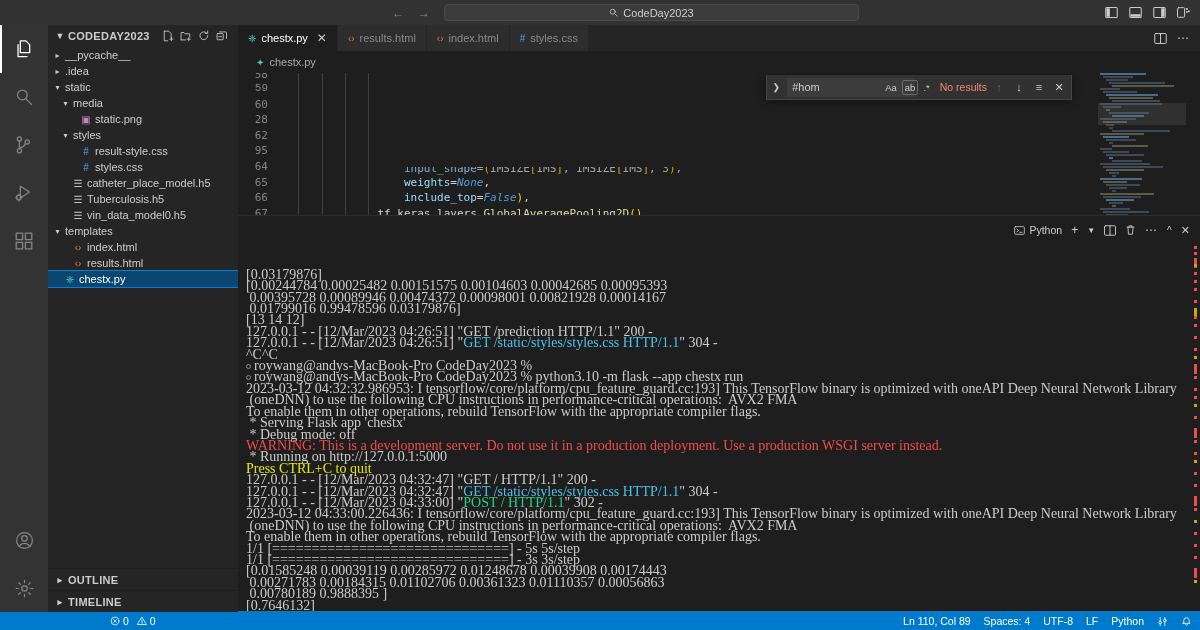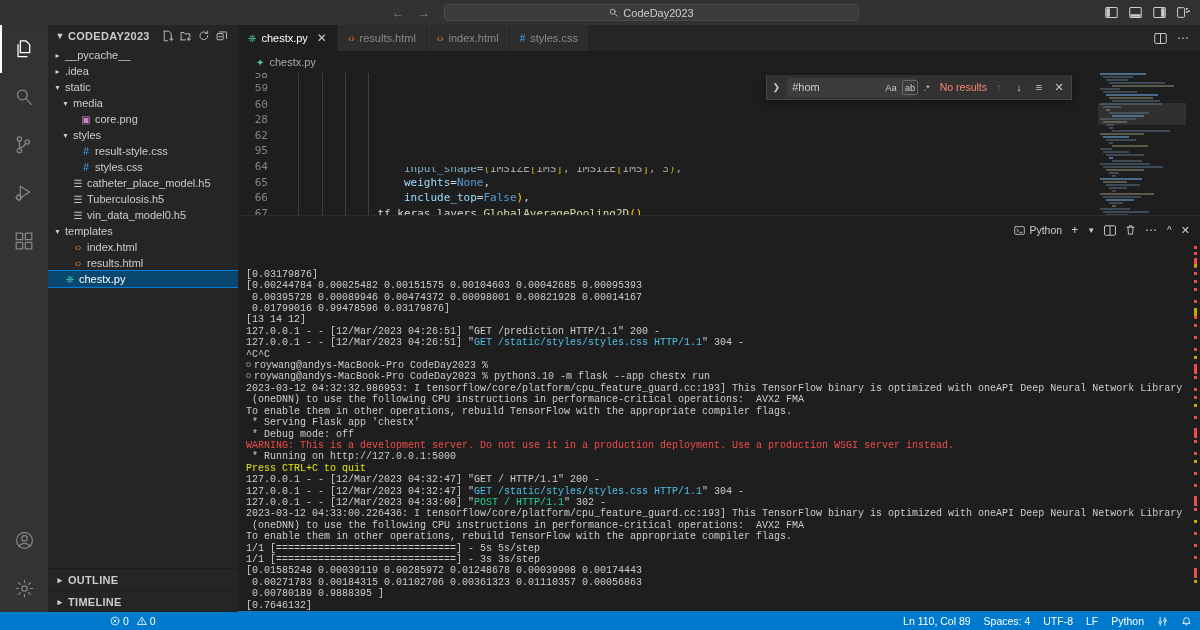--- a/index.html
+++ b/index.html
@@ -131,21 +131,21 @@
   }
   .code {
     flex: 1; font-family: "DejaVu Sans Mono", monospace;
     font-size: 11px; line-height: 15.6px; white-space: pre;
     color: #d4d4d4; padding-left: 16px; position: relative;
   }
   .code .ind-guide { position: absolute; top: 0; bottom: 0; width: 1px; background: #404040; }
   .fn { color: #dcdcaa; }
   .id { color: #9cdcfe; }
   .num { color: #b5cea8; }
-  .cns { color: #569cd6; }
+  .cns { color: #569cd6; font-style: italic; }
   .op { color: #d4d4d4; }
   .pn1 { color: #ffd700; }
 
   
   .findwidget {
     position: absolute; top: 2px; right: 128px;
     height: 25px;
     background: #313131;
     border: 1px solid #454545;
     border-top: none;
@@ -203,22 +203,22 @@
   .p-tab.active::after {
     content: ""; position: absolute; bottom: 2px; left: 8px; right: 8px;
     height: 1px; background: #e7e7e7;
   }
   .panel-actions { margin-left: auto; display: flex; align-items: center; gap: 9px; padding-right: 10px; }
   .pa-label { color: #cccccc; font-size: 10.5px; }
   .pa-ico { color: #cccccc; font-size: 12px; }
   .term {
     flex: 1; overflow: hidden; position: relative;
     padding: 2px 0 0 8px;
-    font-family: Liberation Mono, monospace;
-    font-size: 10px; line-height: 11.4px;
+    font-family: Liberation Serif, serif;
+    font-size: 14px; line-height: 11.4px;
     color: #cccccc; white-space: pre;
   }
   .term .ln { display: block; }
   .t-white { color: #cccccc; }
   .t-cyan  { color: #4fc1e9; }
   .t-green { color: #23d18b; }
   .t-red   { color: #f14c4c; }
   .t-yellow{ color: #e5e510; }
   .term-scroll {
     position: absolute; right: 2px; top: 0; bottom: 0; width: 10px;
@@ -373,21 +373,21 @@
           <span class="chev">▾</span>
           <span class="lbl">static</span>
         </div>
         <div class="row" style="padding-left: 12px;">
           <span class="chev">▾</span>
           <span class="lbl">media</span>
         </div>
         <div class="row" style="padding-left: 20px;">
           <span class="chev"></span>
           <span class="ico" style="color: rgb(197, 134, 192);">▣</span>
-          <span class="lbl">core.png</span>
+          <span class="lbl">static.png</span>
         </div>
         <div class="row" style="padding-left: 12px;">
           <span class="chev">▾</span>
           <span class="lbl">styles</span>
         </div>
         <div class="row" style="padding-left: 20px;">
           <span class="chev"></span>
           <span class="ico" style="color: rgb(66, 165, 245);">#</span>
           <span class="lbl">result-style.css</span>
         </div>

